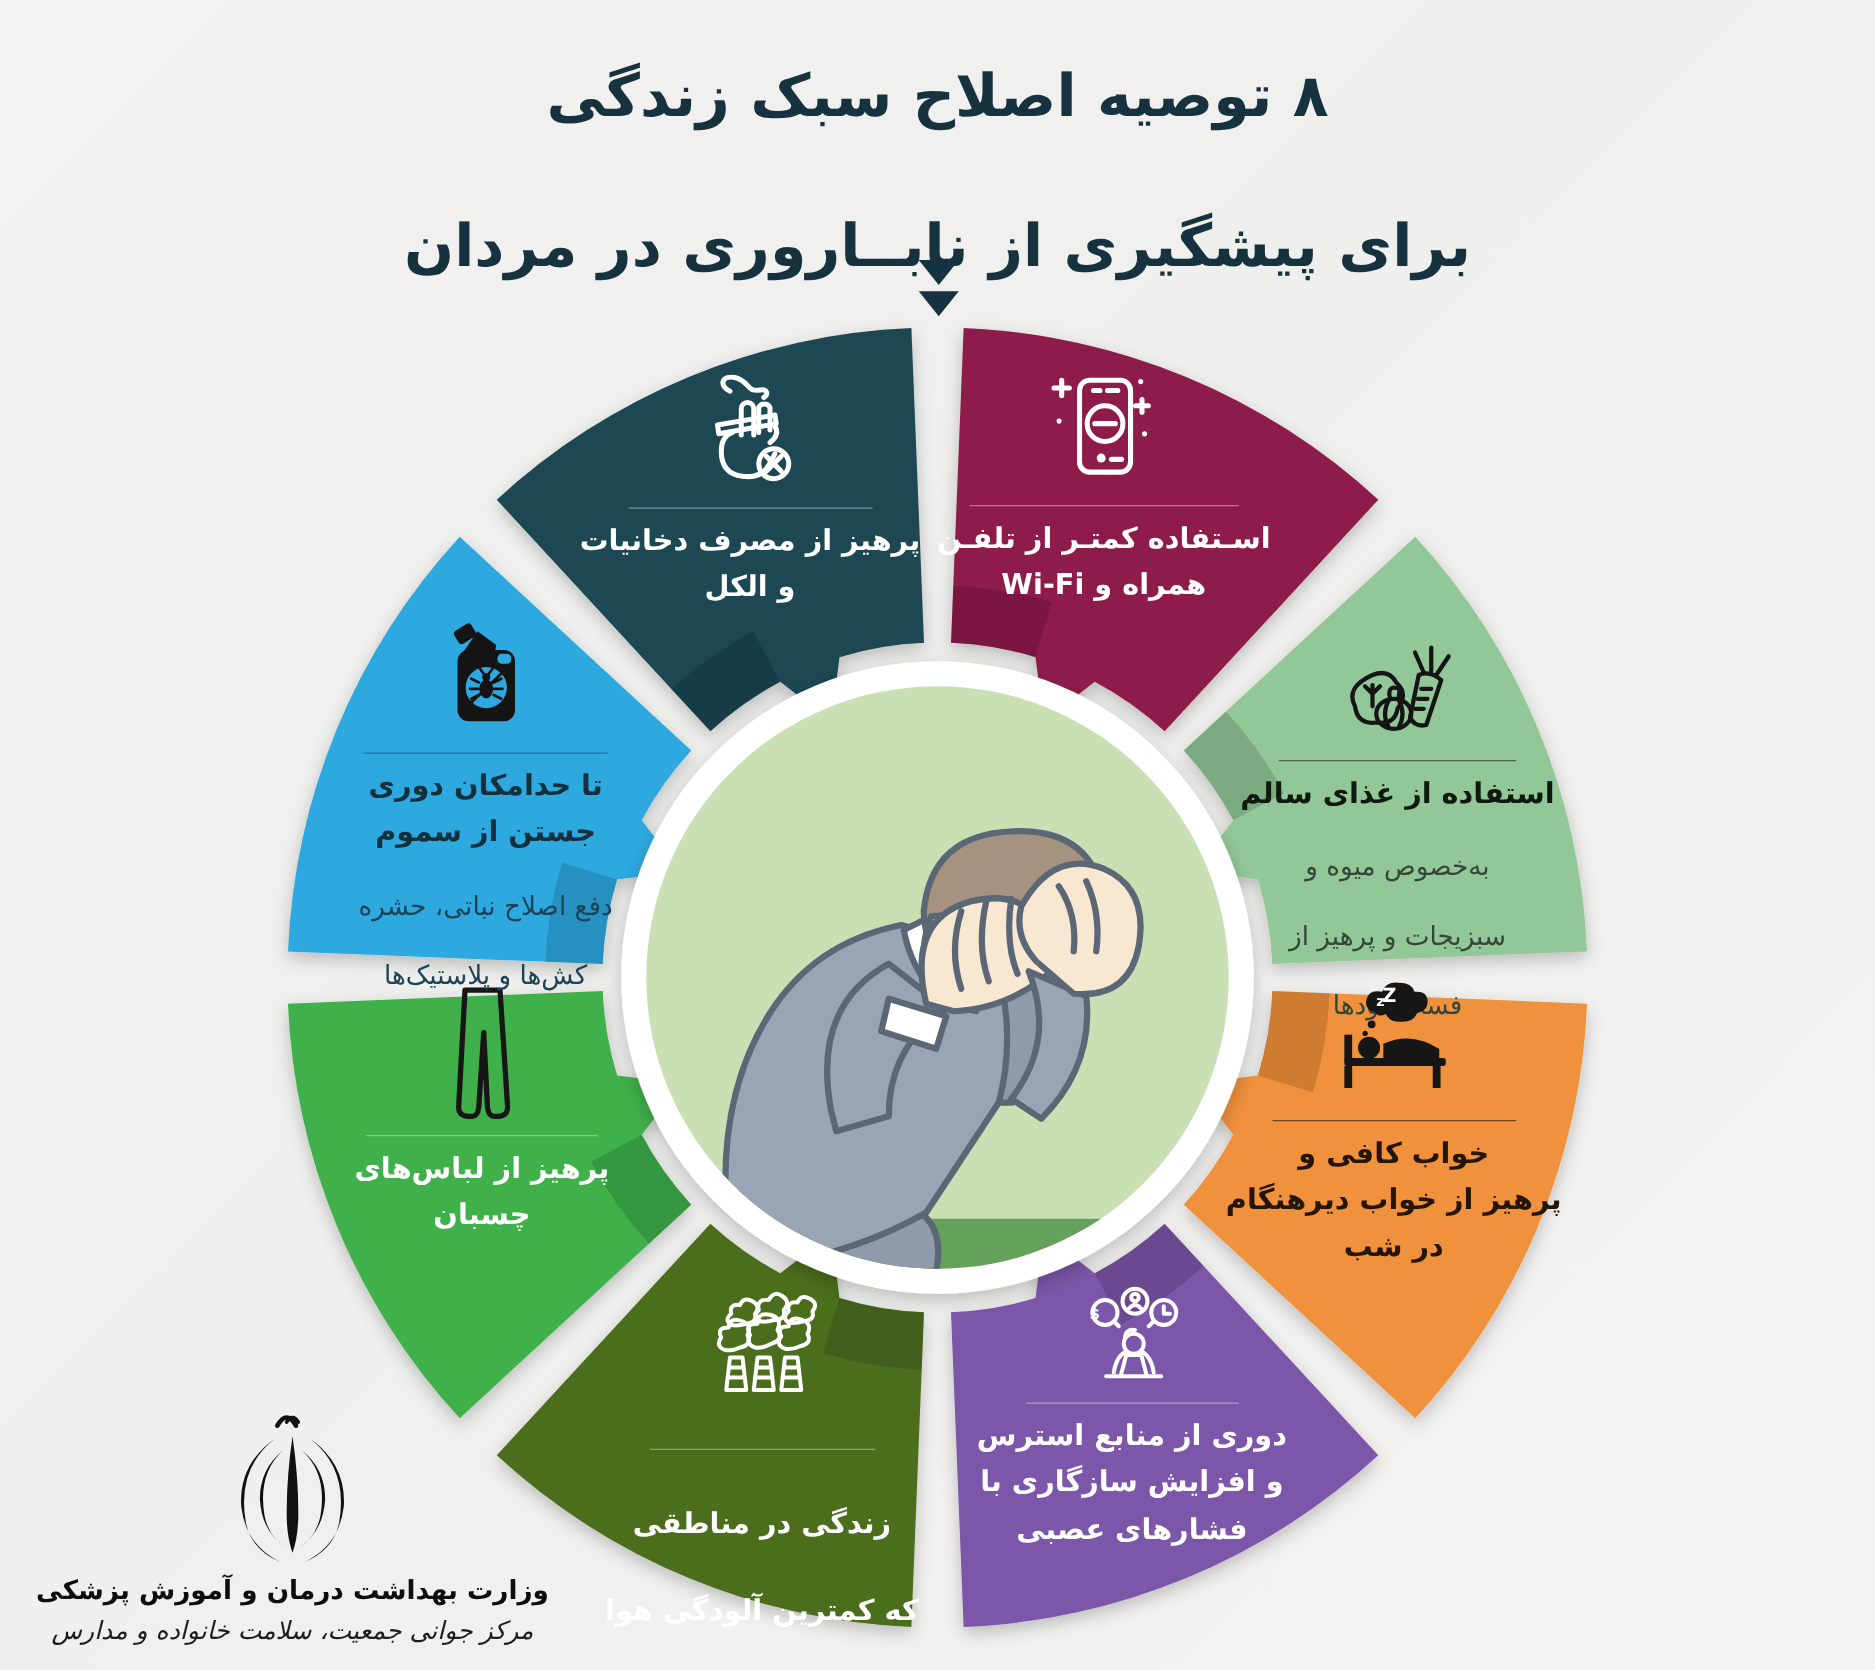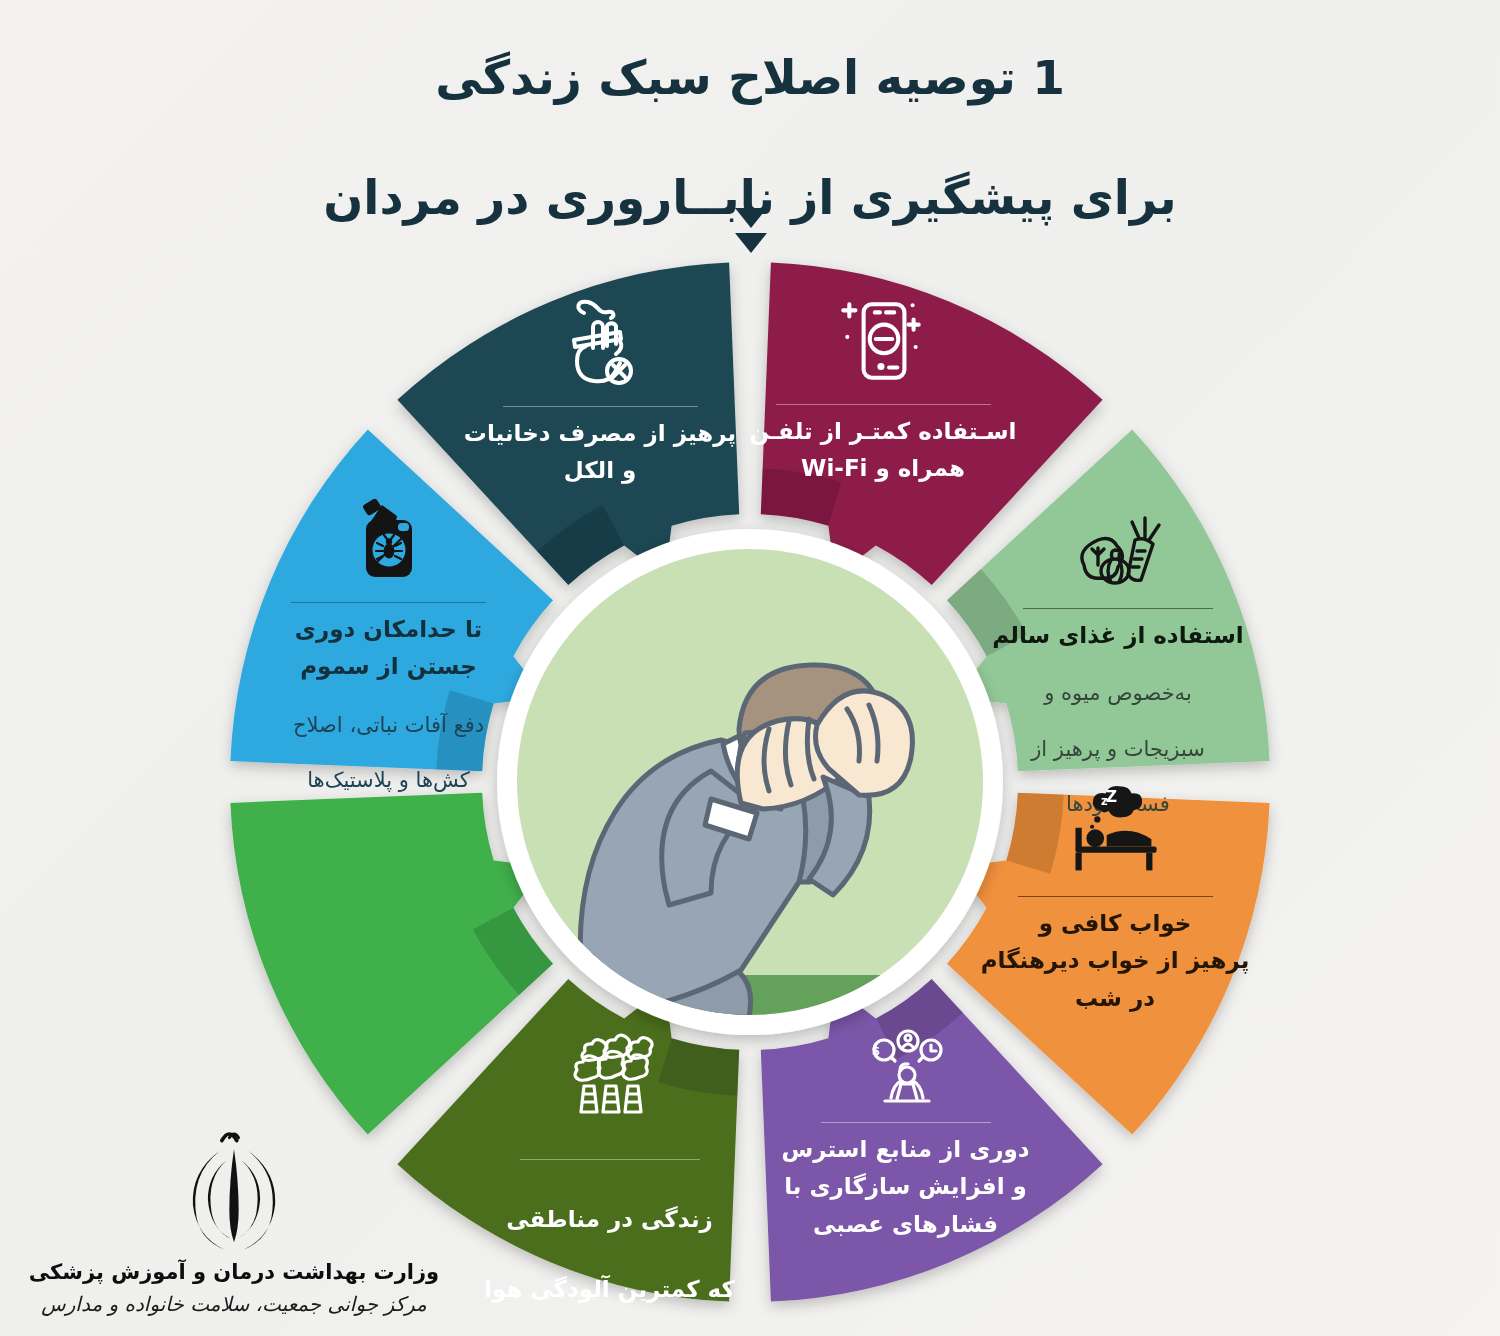--- a/index.html
+++ b/index.html
@@ -44,21 +44,21 @@
           align-items:center;direction:rtl;text-align:center;}
   .footer .f1{font-size:21px;font-weight:bold;color:#0d0d0d;line-height:1.55;}
   .footer .f2{font-size:20px;color:#1c1c1c;line-height:1.5;font-style:italic;}
 </style>
 </head>
 <body>
 
 <div class="stage">
 
   <div class="title">
-    <div class="t1">1 توصیه اصلاح سبک زندگی</div>
+    <div class="t1">۸ توصیه اصلاح سبک زندگی</div>
     <div class="t2">برای پیشگیری از نابــاروری در مردان</div>
   </div>
   <div class="chevrons">
     <div class="chev"></div>
     <div class="chev"></div>
   </div>
 
   <svg class="ring" width="1500" height="1336" viewBox="0 0 1500 1336">
     <defs>
       <filter id="soft" x="-20%" y="-20%" width="140%" height="140%">
@@ -239,20 +239,30 @@
         <path d="M68,55 q-8,-3 -3,-10 q-4,-8 6,-8 q1,-9 11,-5 q8,3 4,11 q4,8 -6,10 q-6,3 -12,2 z"></path>
         <path d="M71,34 q-6,-4 0,-9 q-2,-8 7,-7 q3,-7 10,-3 q7,4 2,10 q2,7 -7,8 q-7,2 -12,1 z"></path>
       </svg>
     </div>
     <div class="divider"></div>
     <div class="line">زندگی در مناطقی</div>
     <div class="line">که کمترین آلودگی هوا</div>
     <div class="line">را دارند</div>
   </div>
 
+  <div class="seg p6">
+    <div class="iconbox">
+      <svg width="100" height="118" viewBox="0 0 100 118" fill="none" stroke="#161616" stroke-width="4.2" stroke-linecap="round" stroke-linejoin="round">
+        <path d="M36,12 H64 L70,104 q1,9 -8,9 h-3 q-4,0 -5,-7 L51,46 L47,106 q-1,7 -5,7 h-3 q-9,0 -8,-9 Z"></path>
+      </svg>
+    </div>
+    <div class="divider"></div>
+    <div class="line">پرهیز از لباس‌های</div>
+    <div class="line">چسبان</div>
+  </div>
 
   <div class="seg p7">
     <div class="iconbox">
       <svg width="104" height="100" viewBox="0 0 100 100">
         <rect x="25" y="9" width="16" height="12" rx="3" fill="#141414" transform="rotate(-32 33 15)"></rect>
         <path d="M30,32 L43,13 L58,24 L56,34 Z" fill="#141414"></path>
         <rect x="27" y="28" width="46" height="57" rx="9" fill="#141414"></rect>
         <rect x="59" y="31" width="11" height="8" rx="3.5" fill="#2ea9e0"></rect>
         <circle cx="50" cy="58" r="16.5" fill="#2ea9e0"></circle>
         <ellipse cx="50" cy="59" rx="5.5" ry="7.5" fill="#141414"></ellipse>
@@ -260,21 +270,21 @@
         <g stroke="#141414" stroke-width="2.2" stroke-linecap="round">
           <path d="M44,54 l-6,-3 M44,59 h-7 M44,64 l-6,3 M56,54 l6,-3 M56,59 h7 M56,64 l6,3"></path>
           <path d="M48,47 l-3,-4 M52,47 l3,-4"></path>
           <path d="M38,70 L63,46"></path>
         </g>
       </svg>
     </div>
     <div class="divider"></div>
     <div class="line">تا حدامکان دوری</div>
     <div class="line">جستن از سموم</div>
-    <div class="line reg">دفع آفات نباتی، اصلاح</div>
+    <div class="line reg">دفع اصلاح نباتی، حشره</div>
     <div class="line reg">کش‌ها و پلاستیک‌ها</div>
   </div>
 
   <div class="footer">
     <svg width="112" height="132" viewBox="0 0 120 140">
       <path d="M47,17 Q55,3 63,17" fill="none" stroke="#111" stroke-width="4" stroke-linecap="round"></path>
       <path d="M55,14 Q60,6 65,14" fill="none" stroke="#111" stroke-width="3" stroke-linecap="round"></path>
       <path d="M60,26 Q55,60 55,92 Q55,112 60,126 Q65,112 65,92 Q65,60 60,26 Z" fill="#111"></path>
       <path d="M52,38 Q30,58 36,94 Q40,114 56,122 Q34,110 32,80 Q32,54 52,38 Z" fill="#111"></path>
       <path d="M68,38 Q90,58 84,94 Q80,114 64,122 Q86,110 88,80 Q88,54 68,38 Z" fill="#111"></path>

